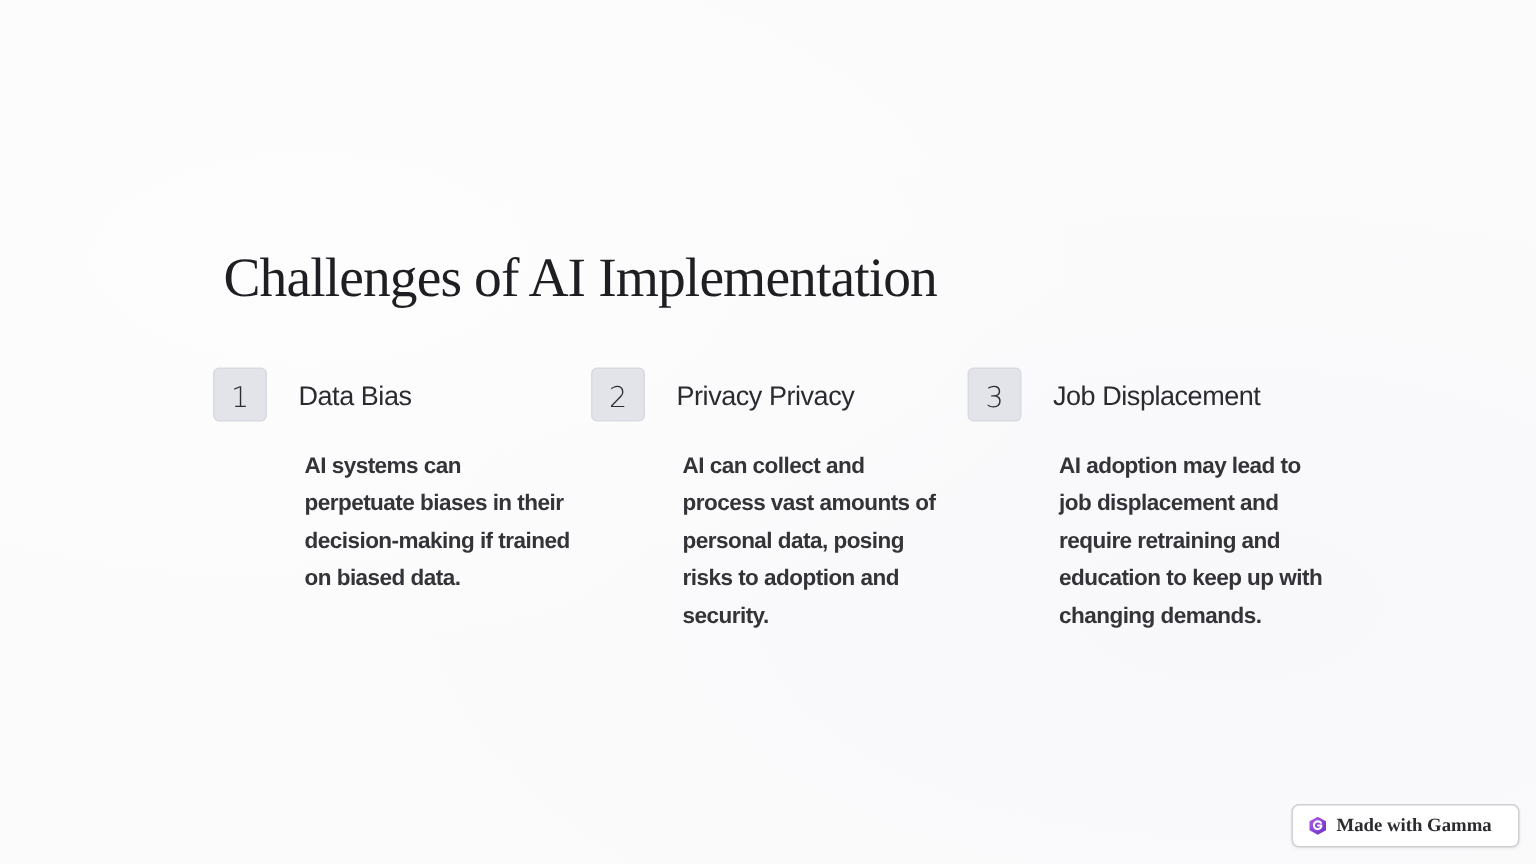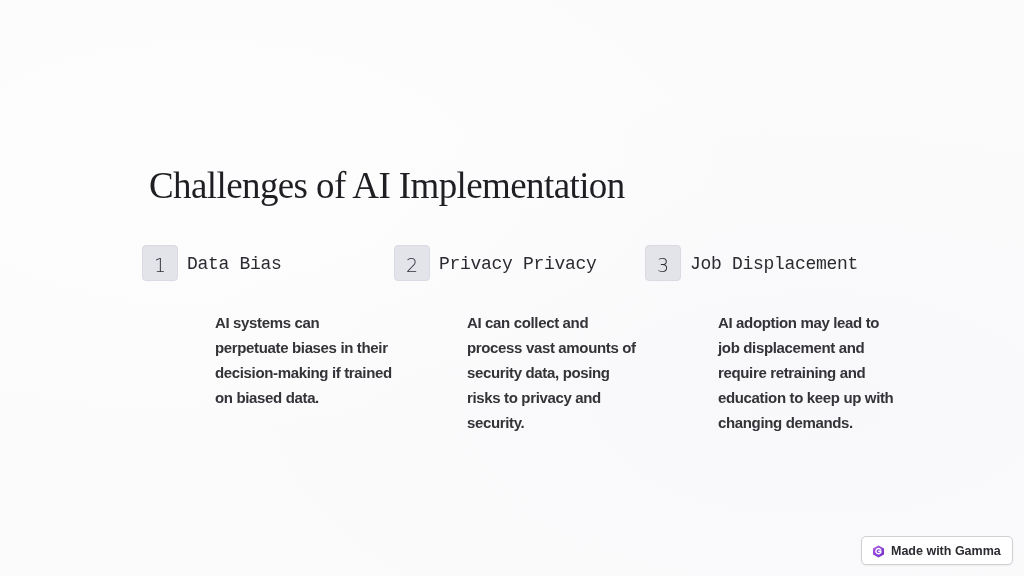--- a/index.html
+++ b/index.html
@@ -53,35 +53,35 @@
       align-items: center;
       justify-content: center;
       font-family: "DejaVu Sans", sans-serif;
       font-weight: 300;
       font-size: 19px;
       color: #2c2c33;
       padding-top: 4px;
     }
     .card-title {
       position: absolute;
-      left: 45px;
+      left: 57px;
       top: 9px;
       margin: 0;
-      font-family: Liberation Mono, monospace;
+      font-family: Liberation Sans, sans-serif;
       font-weight: 300;
       font-size: 18px;
       letter-spacing: -0.3px;
       color: #2a2a30;
       white-space: nowrap;
     }
     .card-body {
       position: absolute;
       left: 57px;
       top: 49px;
-      margin: 16px;
+      margin: 4px;
       font-family: "Liberation Sans", sans-serif;
       font-weight: 700;
       font-size: 15px;
       line-height: 25px;
       letter-spacing: -0.35px;
       color: #333338;
     }
     .card-1 { left: 142px; }
     .card-1 .card-body { width: 180px; }
     .card-2 { left: 394px; }
@@ -105,21 +105,21 @@
       gap: 6px;
       box-shadow: 0 1px 2px rgba(0,0,0,0.06);
       cursor: pointer;
     }
     .gamma-icon {
       width: 13px;
       height: 13px;
       display: inline-block;
     }
     .gamma-label {
-      font-family: Liberation Sans, sans-serif;
+      font-family: Liberation Serif, serif;
       font-weight: 700;
       font-size: 12.5px;
       color: #2b2b30;
       white-space: nowrap;
     }
   </style>
 </head>
 <body>
 
 <div class="slide">
@@ -128,21 +128,21 @@
 
   <div class="card card-1">
     <div class="num-box">1</div>
     <h2 class="card-title">Data Bias</h2>
     <p class="card-body">AI systems can perpetuate biases in their decision-making if trained on biased data.</p>
   </div>
 
   <div class="card card-2">
     <div class="num-box">2</div>
     <h2 class="card-title">Privacy Privacy</h2>
-    <p class="card-body">AI can collect and process vast amounts of security data, posing risks to privacy and security.</p>
+    <p class="card-body">AI can collect and process vast amounts of personal data, posing risks to adoption and security.</p>
   </div>
 
   <div class="card card-3">
     <div class="num-box">3</div>
     <h2 class="card-title">Job Displacement</h2>
     <p class="card-body">AI adoption may lead to job displacement and require retraining and education to keep up with changing demands.</p>
   </div>
 
   <a class="gamma-badge">
     <span class="gamma-icon">

